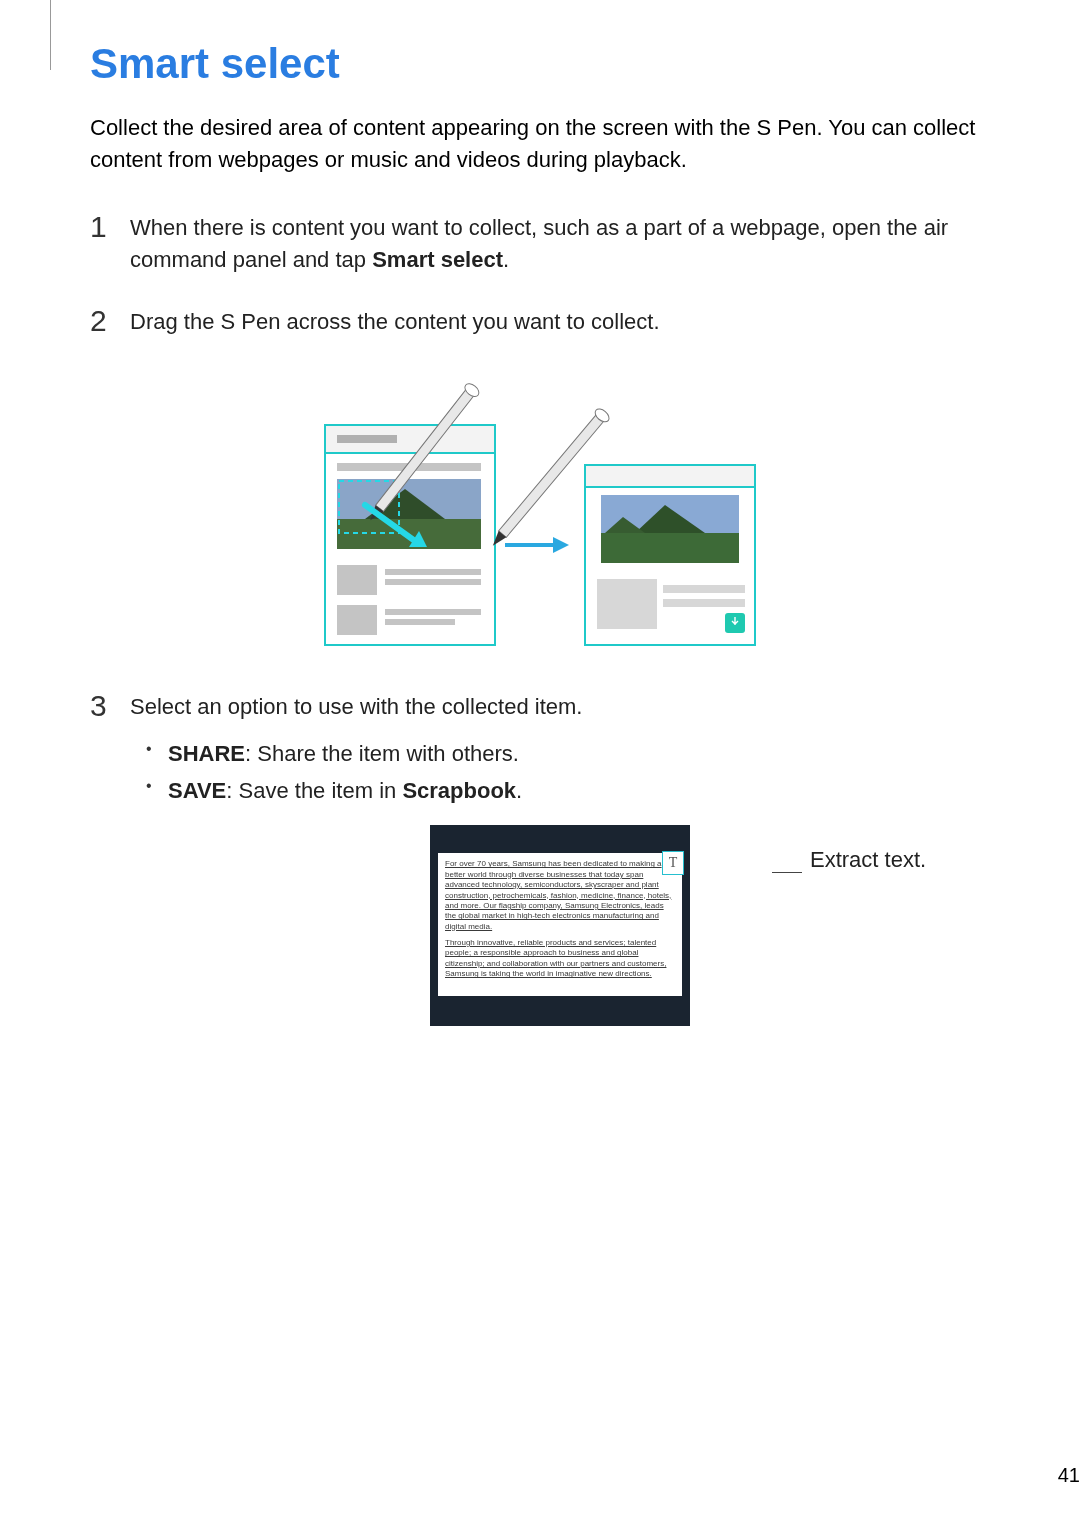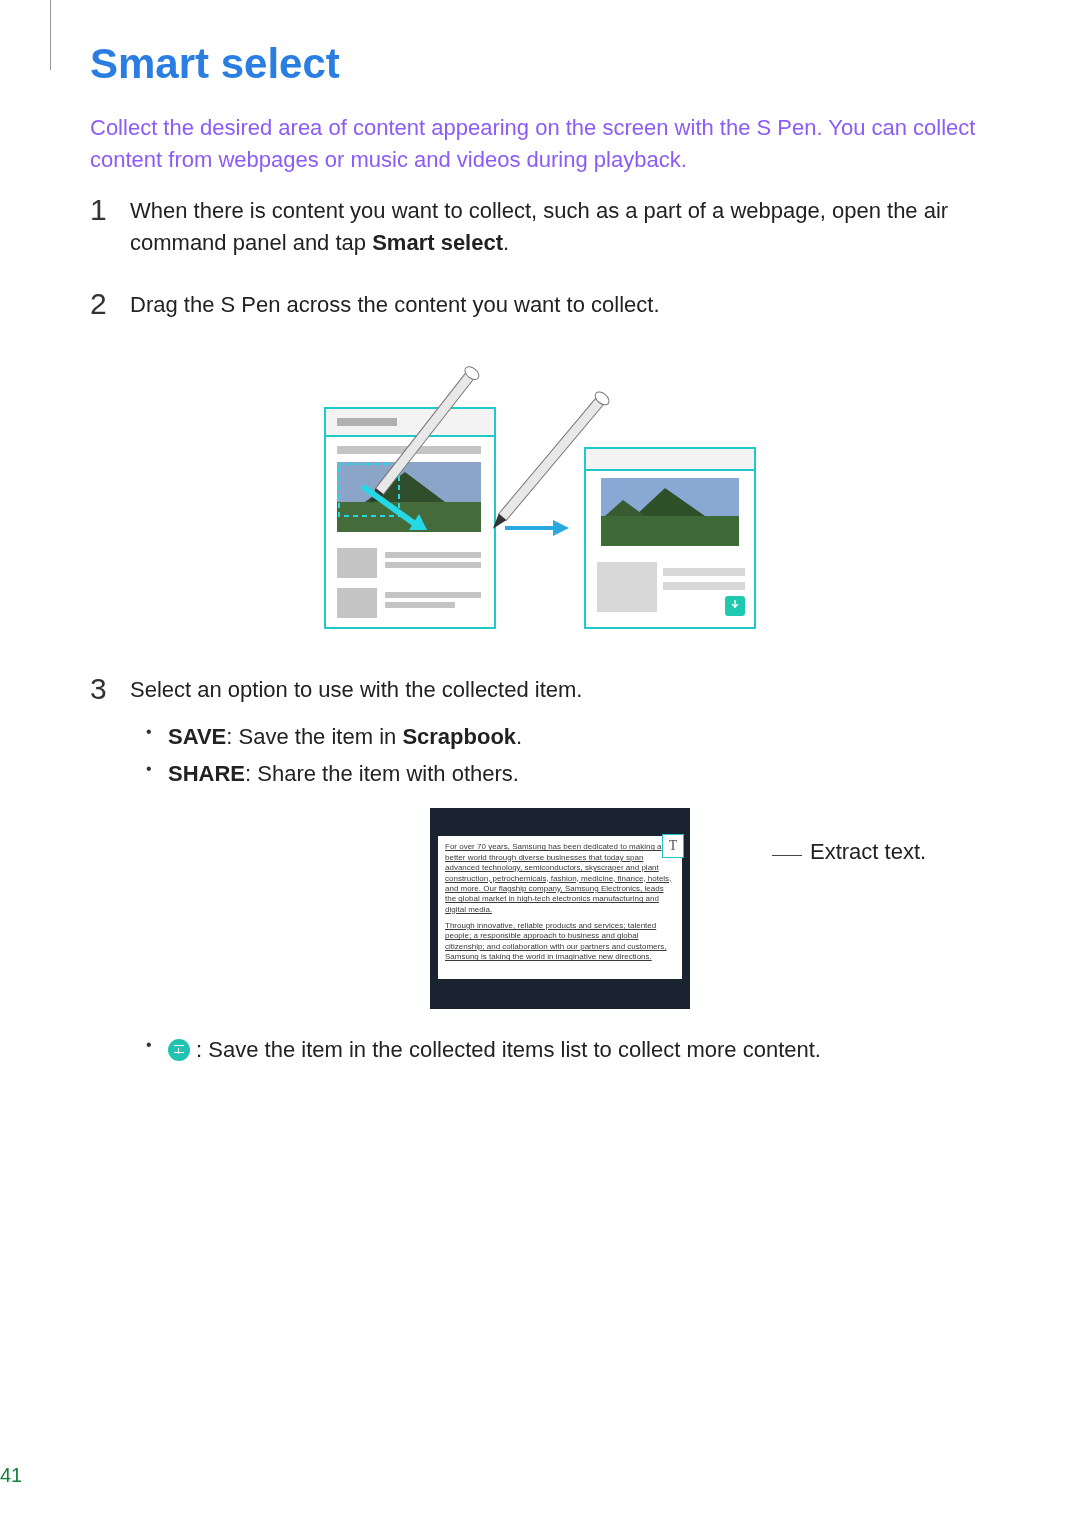--- a/index.html
+++ b/index.html
@@ -29,22 +29,22 @@
   }
   .h1 {
     font-size: 42px;
     font-weight: 700;
     color: #2a7de1;
     margin-bottom: 24px;
   }
   .intro {
     font-size: 22px;
     line-height: 1.45;
-    color: #8b5cf6;
-    margin-bottom: 17px;
+    color: #000000;
+    margin-bottom: 34px;
   }
   .step {
     display: flex;
     margin-bottom: 28px;
   }
   .step-num {
     font-size: 30px;
     font-weight: 300;
     color: #333;
     width: 40px;
@@ -121,21 +121,21 @@
   .callout-line {
     position: absolute;
     top: 47px;
     left: 642px;
     width: 30px;
     height: 1px;
     background: #444;
   }
   .callout-text {
     position: absolute;
-    top: 28px;
+    top: 19px;
     left: 680px;
     font-size: 22px;
     color: #222;
   }
   .shot {
     display: inline-block;
     width: 260px;
     background: #1a2430;
     padding: 28px 8px 30px 8px;
     position: relative;
@@ -162,23 +162,23 @@
     font-size: 14px;
     text-align: center;
     line-height: 22px;
     color: #555;
   }
   .page-num {
     position: absolute;
     bottom: 40px;
     left: 0;
     width: 100%;
-    text-align: left;
+    text-align: right;
     font-size: 20px;
-    color: #15803d;
+    color: #000000;
   }
 </style>
 </head>
 <body>
 
 <div class="vline"></div>
 
 <div class="page">
 
 
@@ -253,42 +253,37 @@
       <path d="M427 256 l3 3 l3 -3 M430 252 v8" stroke="#fff" stroke-width="1.4" fill="none"></path>
     </svg>
   </div>
 
   <div class="step">
     <div class="step-num">3</div>
     <div class="step-body">
       <span>Select an option to use with the collected item.</span>
       <ul class="bullets">
         <li>
-          <span class="bold">SAVE</span><span>: Save the item in </span><span class="bold">Scrapbook</span><span>.</span>
+          <span class="bold">SHARE</span><span>: Share the item with others.</span>
         </li>
         <li>
-          <span class="bold">SHARE</span><span>: Share the item with others.</span>
+          <span class="bold">SAVE</span><span>: Save the item in </span><span class="bold">Scrapbook</span><span>.</span>
         </li>
       </ul>
 
       <div class="screenshot-row">
         <div class="shot">
           <div class="shot-panel">
             <div class="t-badge">T</div>
             <p>For over 70 years, Samsung has been dedicated to making a better world through diverse businesses that today span advanced technology, semiconductors, skyscraper and plant construction, petrochemicals, fashion, medicine, finance, hotels, and more. Our flagship company, Samsung Electronics, leads the global market in high-tech electronics manufacturing and digital media.</p>
             <p>Through innovative, reliable products and services; talented people; a responsible approach to business and global citizenship; and collaboration with our partners and customers, Samsung is taking the world in imaginative new directions.</p>
           </div>
         </div>
         <div class="callout-line"></div>
         <div class="callout-text">Extract text.</div>
       </div>
 
-      <ul class="bullets">
-        <li>
-          <span class="collect-icon"></span><span> : Save the item in the collected items list to collect more content.</span>
-        </li>
-      </ul>
     </div>
   </div>
 
 </div>
 
 <div class="page-num">41</div>
 
 </body></html>

